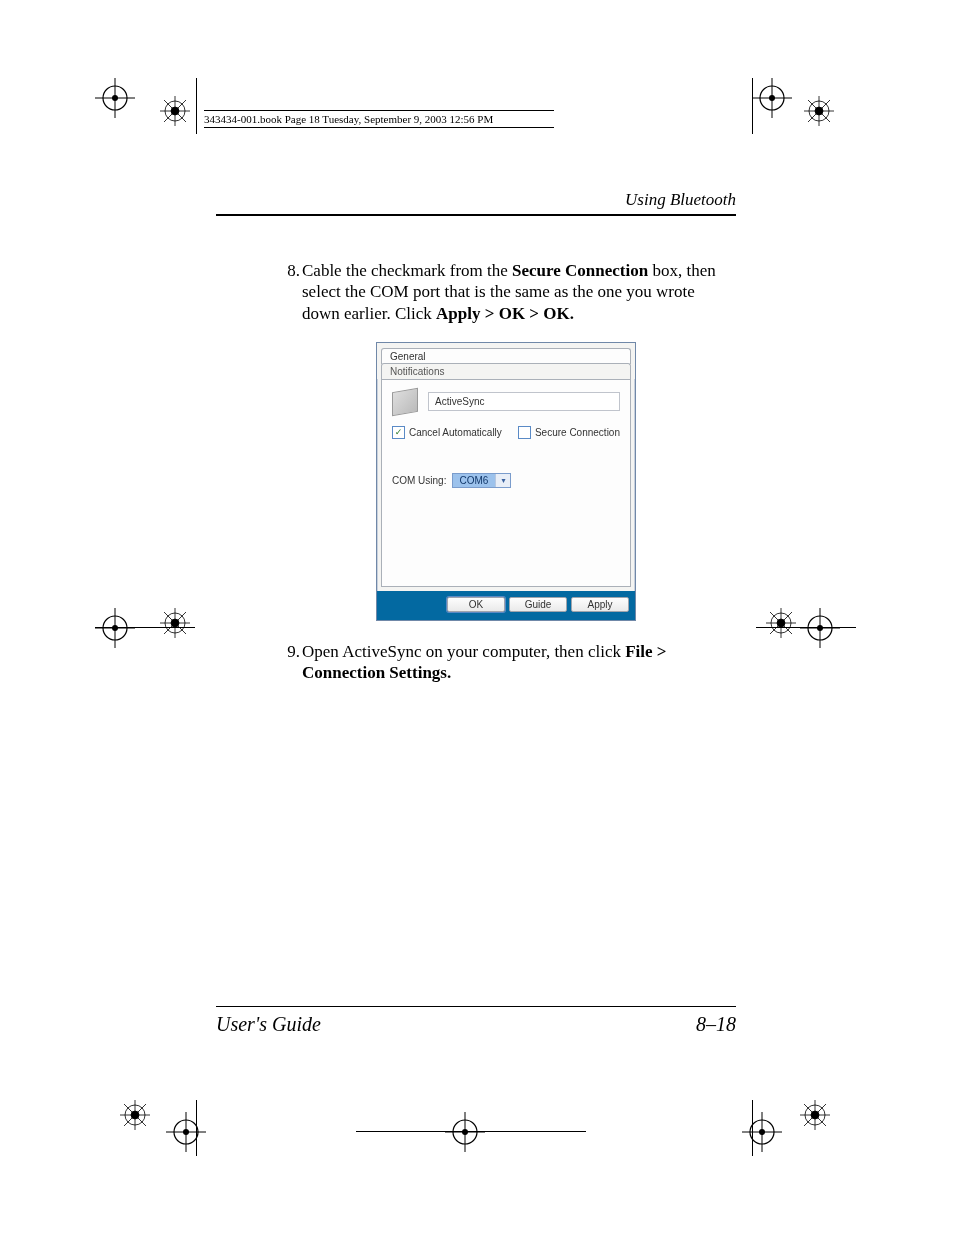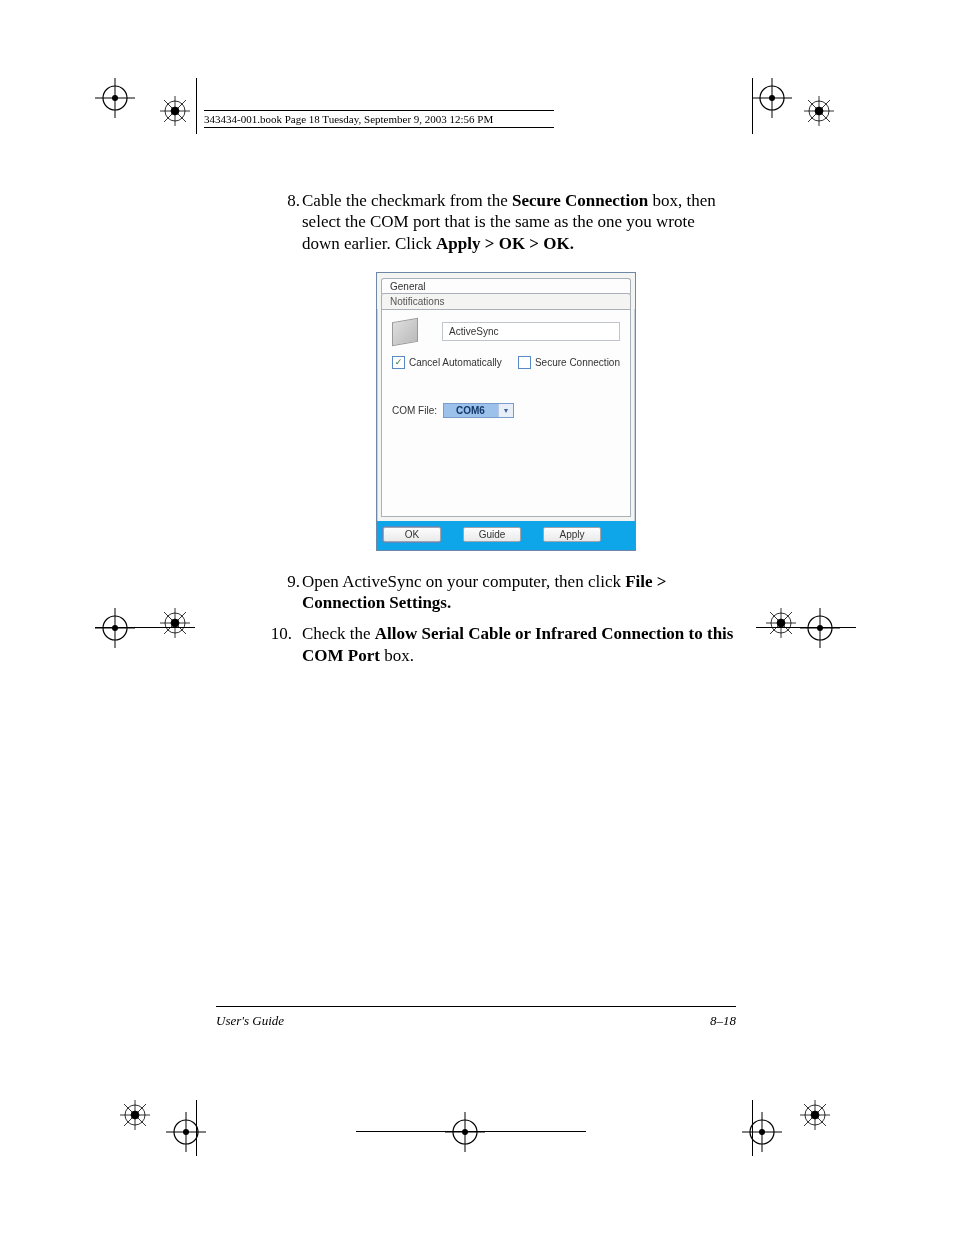--- a/index.html
+++ b/index.html
@@ -106,21 +106,21 @@
     color: #555;
   }
   .bt-body {
     border: 1px solid #aab0b8;
     margin: 0 4px 4px 4px;
     padding: 10px 10px 16px 10px;
     background: #fdfdfd;
     height: 180px;
     position: relative;
   }
-  .bt-row1 { display:flex; align-items:center; gap:24px; margin-bottom:12px;}
+  .bt-row1 { display:flex; align-items:center; gap:10px; margin-bottom:12px;}
   .bt-icon {
     width: 24px; height: 22px;
     background: linear-gradient(135deg,#ddd,#bbb);
     transform: skewY(-10deg);
     border:1px solid #999;
   }
   .bt-namebox {
     flex:1;
     border:1px solid #c0c4cc;
     padding:3px 6px;
@@ -134,32 +134,31 @@
     border:1px solid #5a8ac6;
     background:#fff;
     display:flex; align-items:center; justify-content:center;
     font-size:9px; color:#2a7a2a; line-height:1;
   }
   .bt-row3 { display:flex; align-items:center; gap:6px; }
   .combo {
     display:flex; border:1px solid #7a9ccc; background:#fff;
   }
   .combo-val {
-    background:#9cc2ec; color:#13396b; padding:1px 12px; font-size:10px;
+    background:#9cc2ec; color:#13396b; padding:1px 6px; font-size:10px;
     min-width:30px;
-    font-weight:bold;
   }
   .combo-btn {
     width:14px; background:#e8eef7; border-left:1px solid #b8c8e0;
     display:flex; align-items:center; justify-content:center; font-size:8px; color:#39619e;
   }
   .bt-footer {
-    display:flex; gap:22px;
+    display:flex; justify-content:flex-end; gap:4px;
     padding: 6px 6px 8px 6px;
-    background:#0ea5e9;
+    background:#0369a1;
   }
   .dlg-btn {
     border:1px solid #a0a4ac;
     background:linear-gradient(#fdfdfd,#eaeaea);
     padding:1px 0;
     width:56px;
     text-align:center;
     border-radius:2px;
     font-size:10px;
   }
@@ -168,21 +167,21 @@
     position:absolute;
     left:216px;
     top:1006px;
     width:520px;
     border-top:1px solid #000;
     padding-top:6px;
     display:flex;
     justify-content:space-between;
     font-family: Georgia, "Times New Roman", serif;
     font-style: italic;
-    font-size:13px;
+    font-size:20px;
   }
   .book-header {
     position:absolute;
     left:204px;
     top:110px;
     width:350px;
     border-top:1px solid #000;
     border-bottom:1px solid #000;
     padding:2px 0;
     font-size:11px;
@@ -336,20 +335,21 @@
         <line x1="4" y1="4" x2="26" y2="26"></line>
         <line x1="26" y1="4" x2="4" y2="26"></line>
       </g>
     </svg>
 </div>
 <div class="mark barline" style="left:752px; top:1100px; height:56px; width:1px;"></div>
 
 <div class="book-header">343434-001.book  Page 18  Tuesday, September 9, 2003  12:56 PM</div>
 
 <div class="page">
+  <div class="section-header">Using Bluetooth</div>
 
   <div class="content">
     <ol class="steps">
       <li>
         <span class="num">8.</span>
         <span>Cable the checkmark from the </span><span class="bold">Secure Connection</span><span> box, then select the COM port that is the same as the one you wrote down earlier. Click </span><span class="bold">Apply &gt; OK &gt; OK.</span>
       </li>
     </ol>
 
     <div class="screenshot-wrap">
@@ -367,44 +367,40 @@
             <div class="chk">
               <div class="chkbox">✓</div>
               <span>Cancel Automatically</span>
             </div>
             <div class="chk">
               <div class="chkbox"></div>
               <span>Secure Connection</span>
             </div>
           </div>
           <div class="bt-row3">
-            <span>COM File:</span>
+            <span>COM Using:</span>
             <div class="combo">
               <div class="combo-val">COM6</div>
               <div class="combo-btn">▾</div>
             </div>
           </div>
         </div>
         <div class="bt-footer">
           <div class="dlg-btn default">OK</div>
           <div class="dlg-btn">Guide</div>
           <div class="dlg-btn">Apply</div>
         </div>
       </div>
     </div>
 
     <ol class="steps">
       <li>
         <span class="num">9.</span>
         <span>Open ActiveSync on your computer, then click </span><span class="bold">File &gt; Connection Settings.</span>
       </li>
-      <li>
-        <span class="num" style="left:-12px;">10.</span>
-        <span>Check the </span><span class="bold">Allow Serial Cable or Infrared Connection to this COM Port</span><span> box.</span>
-      </li>
     </ol>
   </div>
 </div>
 
 <div class="page-footer">
   <span>User's Guide</span>
   <span>8–18</span>
 </div>
 
 </body></html>

